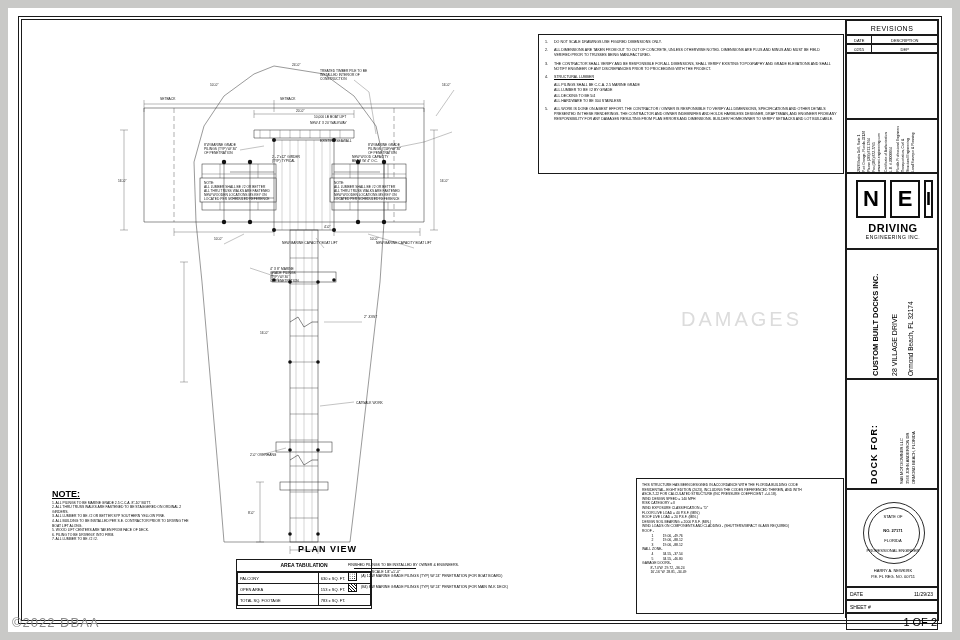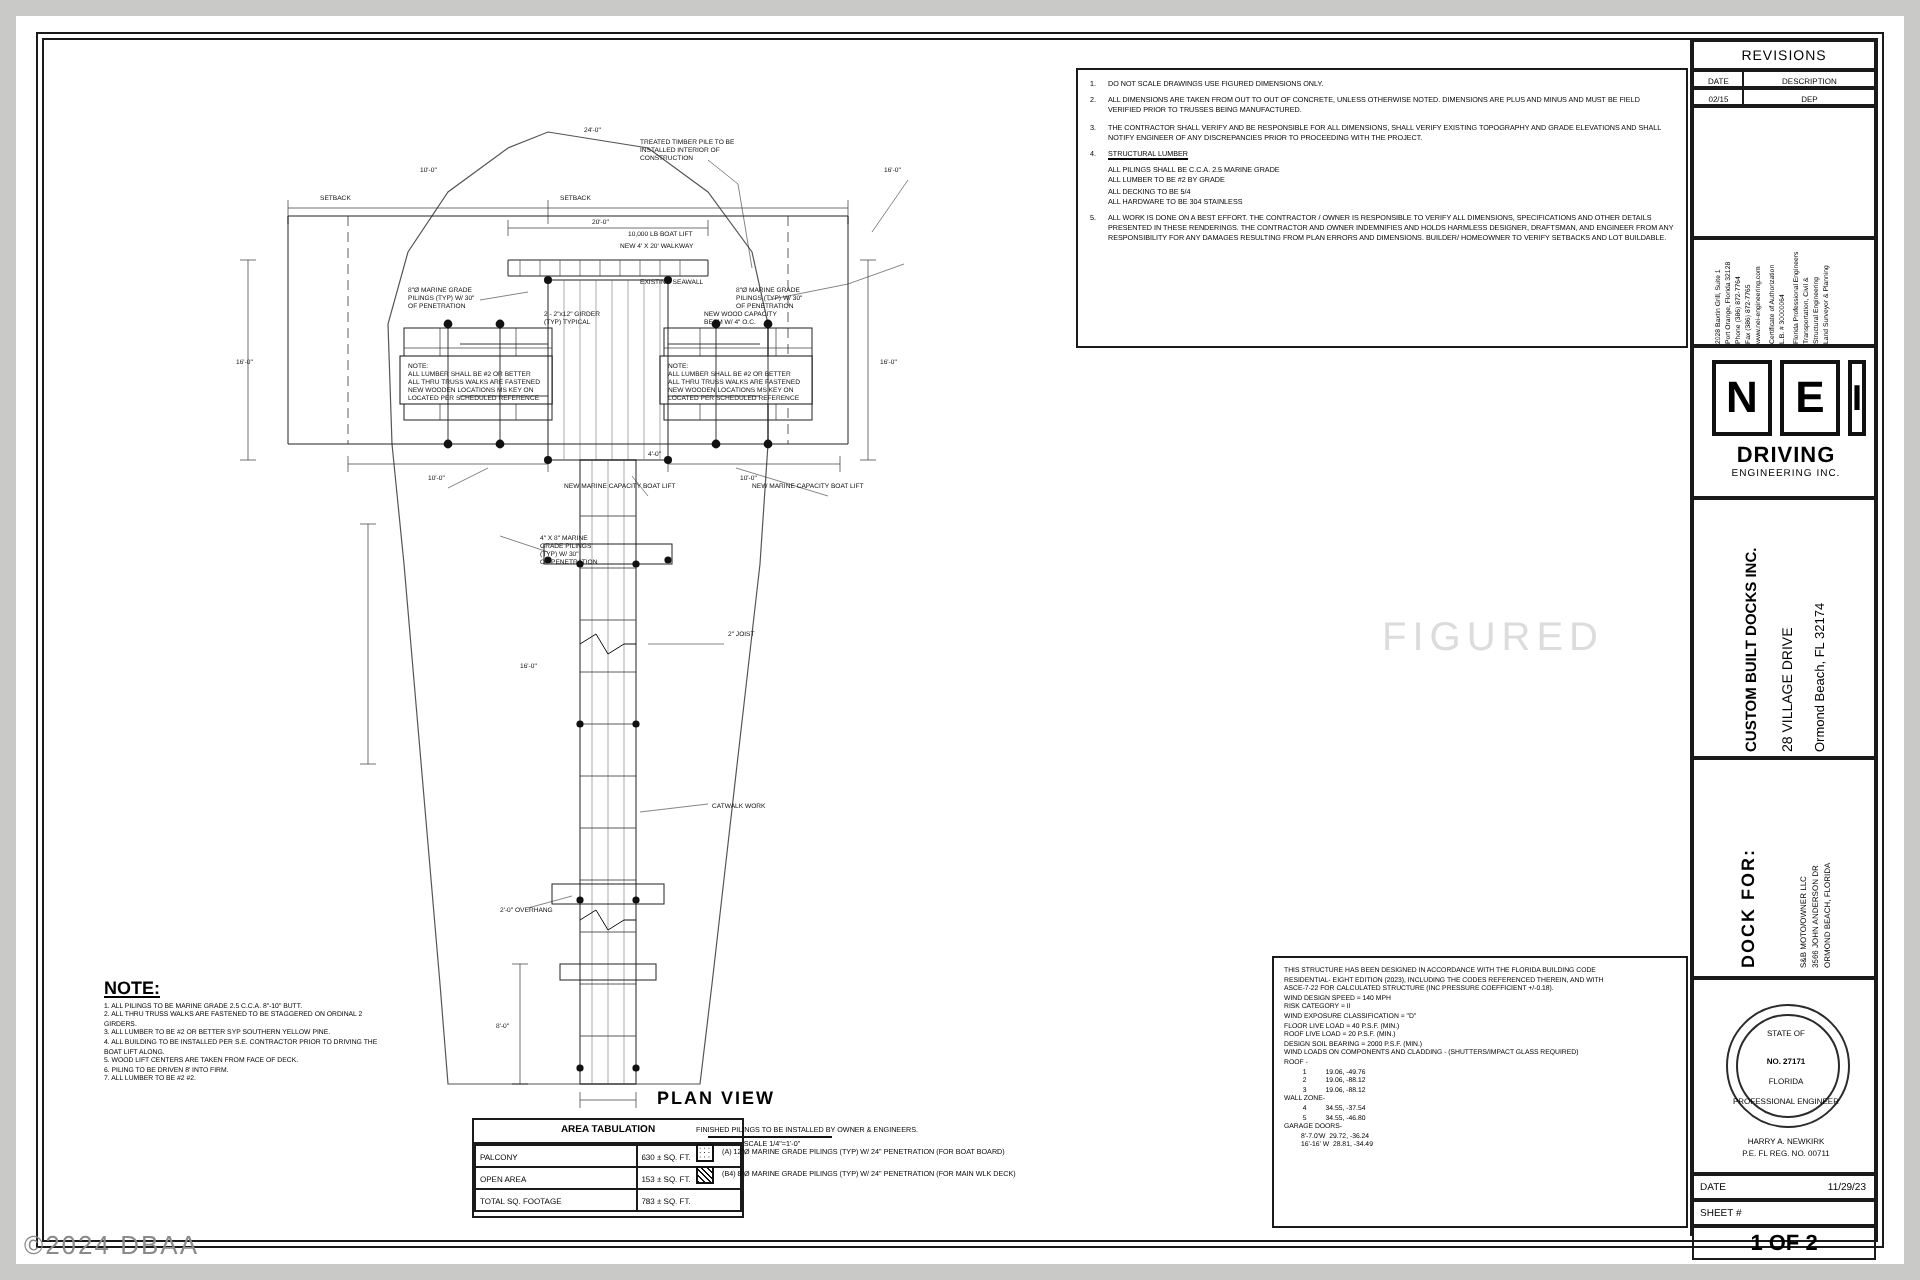--- a/index.html
+++ b/index.html
@@ -42,21 +42,21 @@
   .seal-circle{position:absolute;left:16px;top:12px;width:60px;height:60px;border:1.2px solid #2b2b2b;border-radius:50%;}
   .seal-inner{position:absolute;left:21px;top:17px;width:50px;height:50px;border:.8px solid #2b2b2b;border-radius:50%;}
   .seal-t{position:absolute;width:60px;left:16px;text-align:center;font-size:4px;}
   .seal-name{position:absolute;left:0;top:78px;width:92px;text-align:center;font-size:4px;line-height:5px;}
 
   .datebox{left:0;top:567px;width:92px;height:13px;}
   .shbox{left:0;top:580px;width:92px;height:13px;}
   .ofbox{left:0;top:593px;width:92px;height:17px;}
   .small-l{position:absolute;left:3px;top:3px;font-size:5px;}
   .small-r{position:absolute;right:4px;top:3px;font-size:5px;}
-  .ofbox span{display:block;text-align:center;font-size:11px;font-weight:bold;line-height:17px;}
+  .ofbox span{display:block;text-align:right;font-size:11px;font-weight:normal;line-height:17px;}
 
   
   .gen-notes{position:absolute;left:530px;top:26px;width:306px;height:140px;border:1px solid #1a1a1a;box-sizing:border-box;padding:5px 6px;font-size:3.6px;line-height:5.2px;}
   .gen-notes .ln{display:flex;margin-bottom:3px;}
   .gen-notes .num{width:9px;flex:0 0 9px;}
   .gen-notes .txt{flex:1;}
   .gen-notes .sub{margin-left:9px;}
 
   .code-box{position:absolute;left:628px;top:470px;width:208px;height:136px;border:1px solid #1a1a1a;box-sizing:border-box;padding:4px 5px;font-size:3.4px;line-height:4.6px;}
   .code-box div{white-space:pre;}
@@ -68,21 +68,21 @@
   .area-tab .hd{text-align:center;font-size:5px;font-weight:bold;border-bottom:1px solid #1a1a1a;line-height:11px;}
   .area-tab table{width:100%;border-collapse:collapse;font-size:4px;}
   .area-tab td{border:1px solid #1a1a1a;padding:1px 2px;height:8px;}
 
   .legend{position:absolute;left:340px;top:554px;width:230px;font-size:3.6px;line-height:7px;}
   .legend .row{display:flex;align-items:center;margin-bottom:2px;}
   .legend .sw{width:7px;height:7px;border:.8px solid #111;margin-right:4px;flex:0 0 7px;}
   .legend .sw.hatch{background:repeating-linear-gradient(45deg,#111 0 .6px,#fff .6px 2px);}
   .legend .sw.dot{background:radial-gradient(#111 25%,#fff 26%) 0 0/2.2px 2.2px;}
 
-  .planview{position:absolute;left:290px;top:536px;width:120px;text-align:center;}
+  .planview{position:absolute;left:290px;top:536px;width:120px;text-align:left;}
   .planview .t1{font-size:9px;font-weight:bold;letter-spacing:1px;}
   .scalebar{position:absolute;left:346px;top:560px;width:62px;border-top:1px solid #111;}
 
   
   #draw{position:absolute;left:16px;top:14px;width:500px;height:560px;}
   svg{display:block;}
   .cal{position:absolute;left:12px;bottom:10px;font-size:13px;color:#8a8a8a;letter-spacing:1px;}
   .wm{position:absolute;right:150px;top:300px;font-size:20px;color:#dcdcdc;letter-spacing:3px;}
 
   .lbl{font-size:3.3px;font-family:"Liberation Sans",sans-serif;fill:#111;}
@@ -434,15 +434,15 @@
       <span class="small-r">11/29/23</span>
     </div>
     <div class="tb-box shbox">
       <span class="small-l">SHEET #</span>
     </div>
     <div class="tb-box ofbox">
       <span>1 OF 2</span>
     </div>
   </div>
 
-  <div class="wm">FIGURED</div>
+  <div class="wm">DAMAGES</div>
 </div>
-<div class="cal">©2024 DBAA</div>
+<div class="cal">©2022 DBAA</div>
 
 </body></html>

